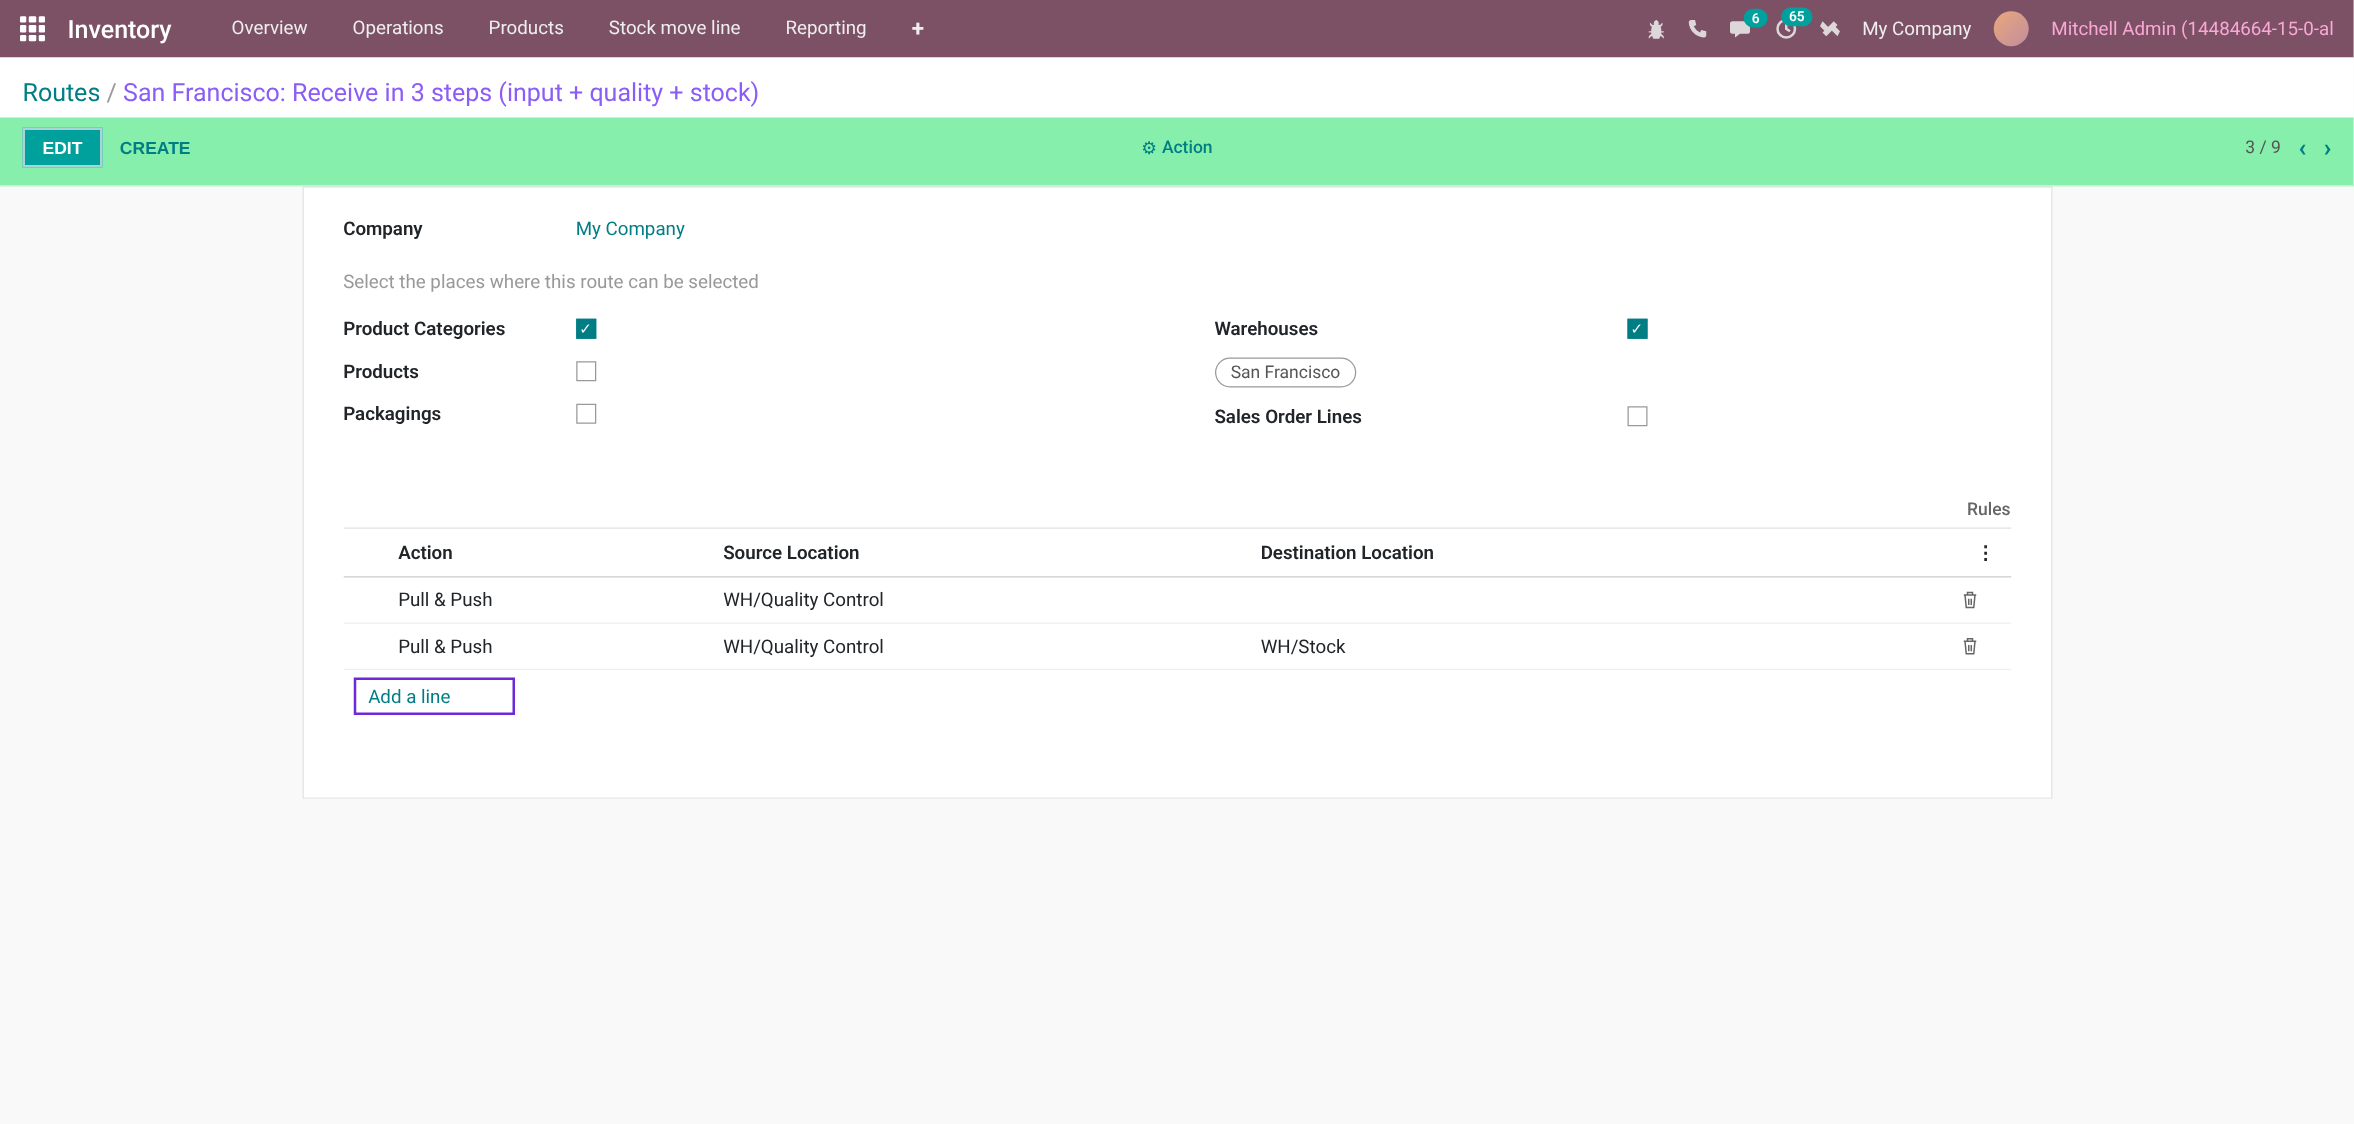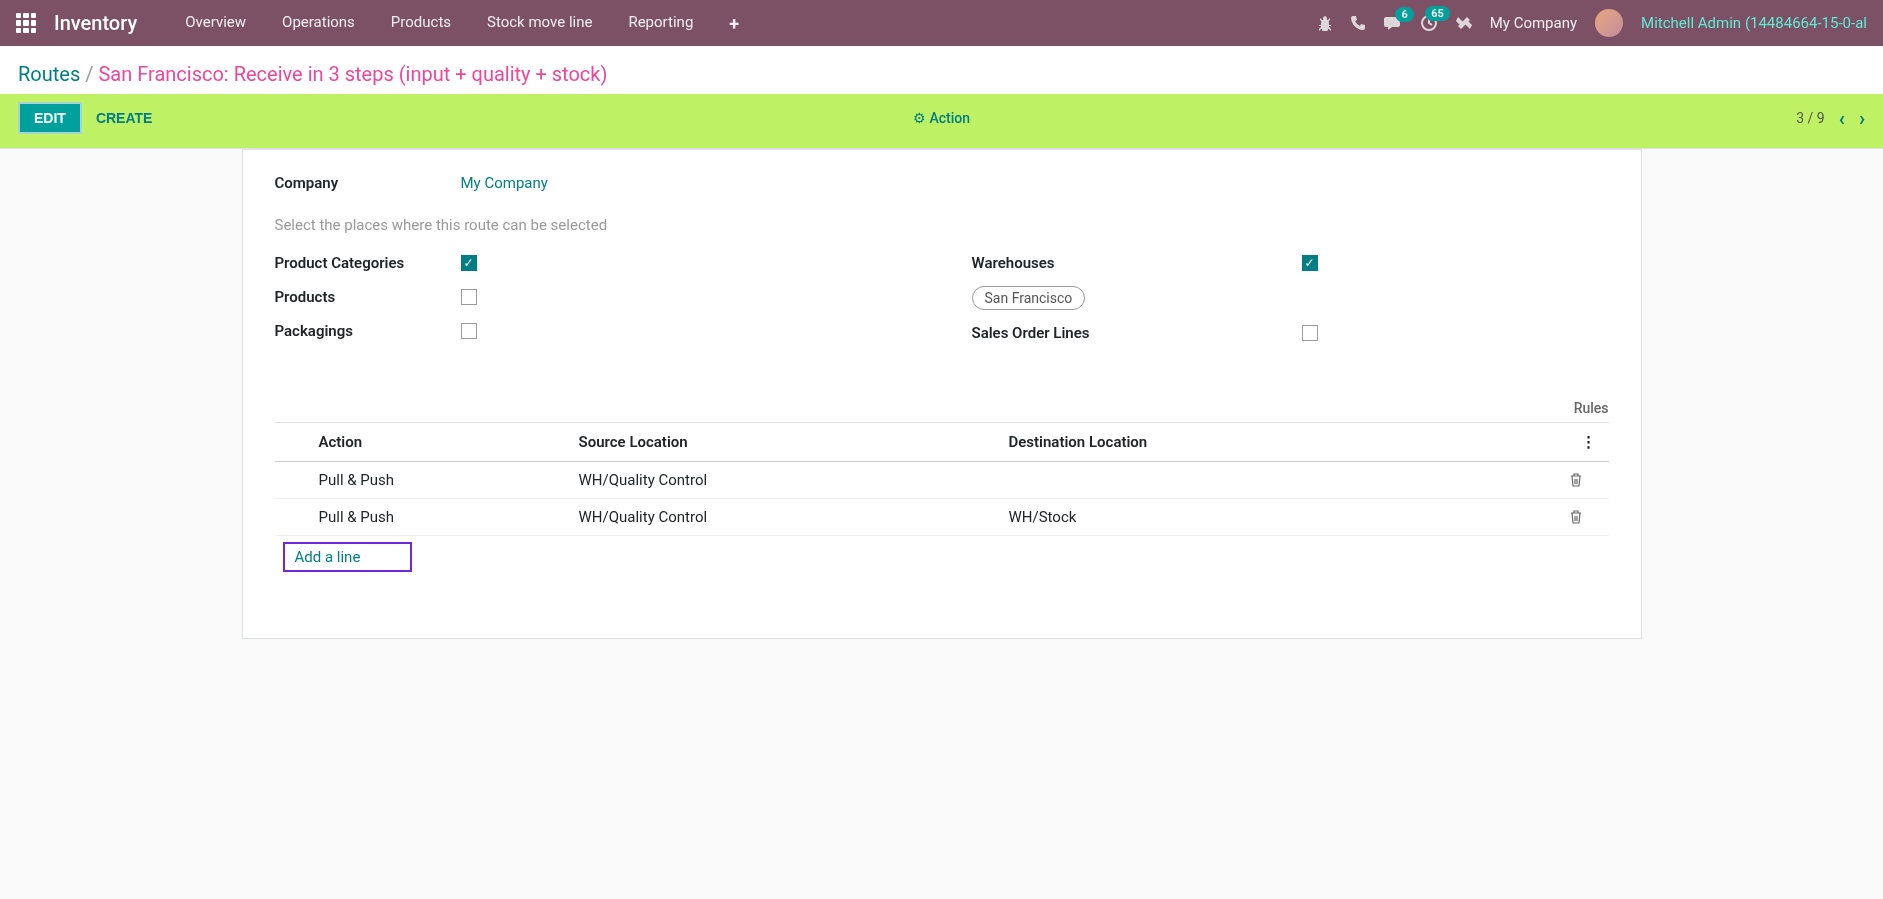--- a/index.html
+++ b/index.html
@@ -9,27 +9,27 @@
 .apps-icon { width: 20px; height: 20px; display: grid; grid-template-columns: repeat(3,1fr); grid-template-rows: repeat(3,1fr); gap: 2px; margin-right: 18px; cursor: pointer; }
 .apps-icon span { background: #fff; border-radius: 1px; }
 .app-title { font-size: 20px; font-weight: 500; margin-right: 30px; }
 .nav-items { display: flex; gap: 0; }
 .nav-item { padding: 0 18px; font-size: 15px; cursor: pointer; color: #eee; }
 .topbar-right { margin-left: auto; display: flex; align-items: center; gap: 18px; }
 .top-icon { cursor: pointer; font-size: 16px; color: #eee; position: relative; }
 .badge { position: absolute; top: -8px; right: -12px; background: #00a09d; color: #fff; border-radius: 10px; font-size: 11px; padding: 1px 6px; font-weight: 600; }
 .company-name { font-size: 15px; color: #eee; cursor: pointer; }
 .avatar { width: 28px; height: 28px; border-radius: 50%; background: linear-gradient(135deg,#e8a87c,#c38d9e); display: inline-block; }
-.user-name { font-size: 15px; color: #5eead4; }
+.user-name { font-size: 15px; color: #f9a8d4; }
 .breadcrumb-bar { background: #fff; padding: 16px 18px 8px; }
 .breadcrumb { font-size: 20px; }
 .breadcrumb-link { color: #017e84; cursor: pointer; }
 .breadcrumb-sep { color: #9a9a9a; }
-.breadcrumb-current { color: #ec4899; }
-.action-bar { background: #bef264; padding: 8px 18px 14px; display: flex; align-items: center; border-bottom: 1px solid #dee2e6; }
+.breadcrumb-current { color: #8b5cf6; }
+.action-bar { background: #86efac; padding: 8px 18px 14px; display: flex; align-items: center; border-bottom: 1px solid #dee2e6; }
 .btn-edit { background: #00a09d; color: #fff; border: 2px solid #a8d5d3; padding: 6px 14px; font-weight: 600; font-size: 14px; cursor: pointer; margin-right: 14px; }
 .btn-create { background: transparent; color: #017e84; border: none; font-weight: 600; font-size: 14px; cursor: pointer; }
 .action-center { margin-left: auto; margin-right: auto; display: flex; align-items: center; gap: 4px; color: #017e84; cursor: pointer; font-weight: 500; position: absolute; left: 50%; transform: translateX(-50%); }
 .pager { margin-left: auto; display: flex; align-items: center; gap: 14px; }
 .pager-count { font-size: 14px; color: #555; }
 .pager-arrow { font-size: 20px; color: #017e84; cursor: pointer; font-weight: bold; }
 .content-wrap { padding: 0 18px; }
 .form-sheet { max-width: 1400px; margin: 0 auto; background: #fff; border: 1px solid #dee2e6; padding: 0 32px 60px; }
 .form-row { display: flex; padding: 12px 0; }
 .form-row .label { width: 186px; font-weight: 600; font-size: 15px; }

